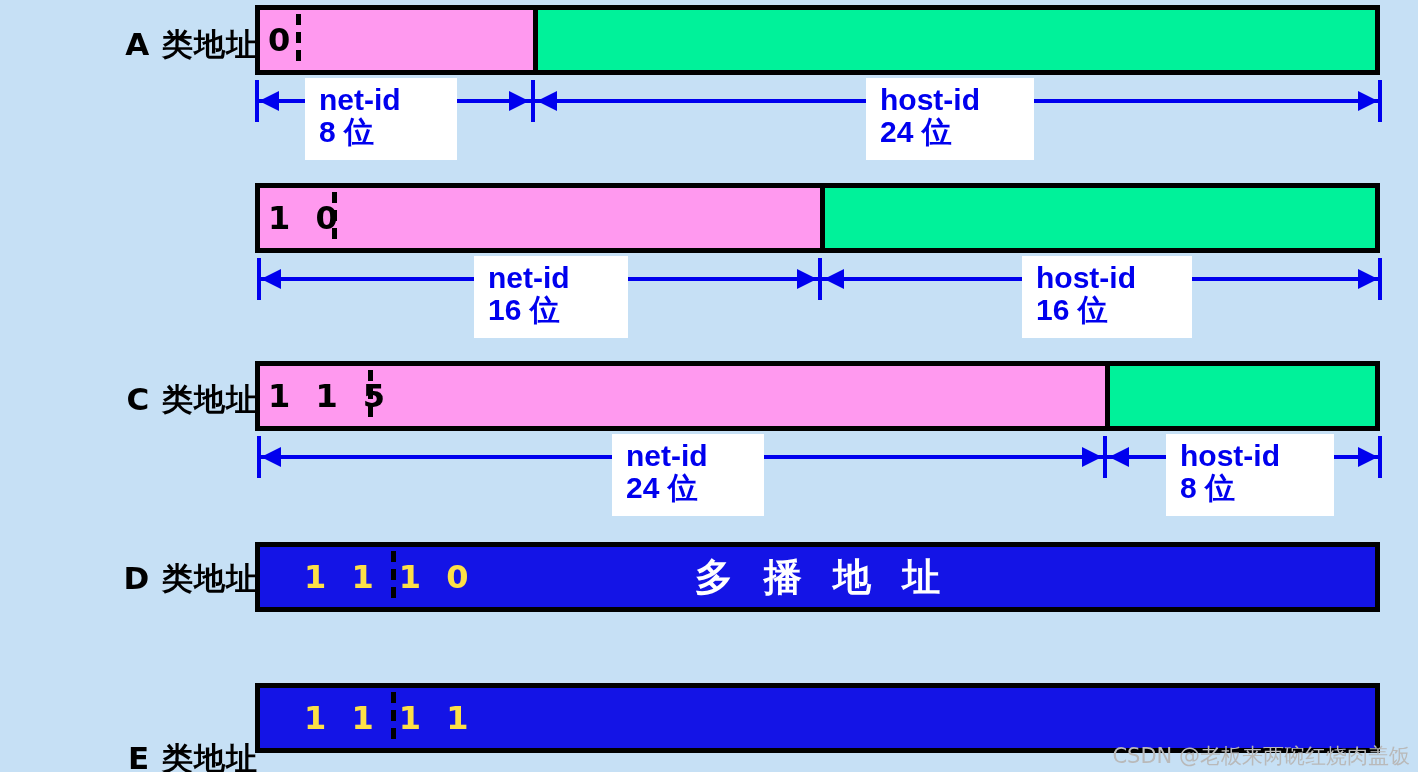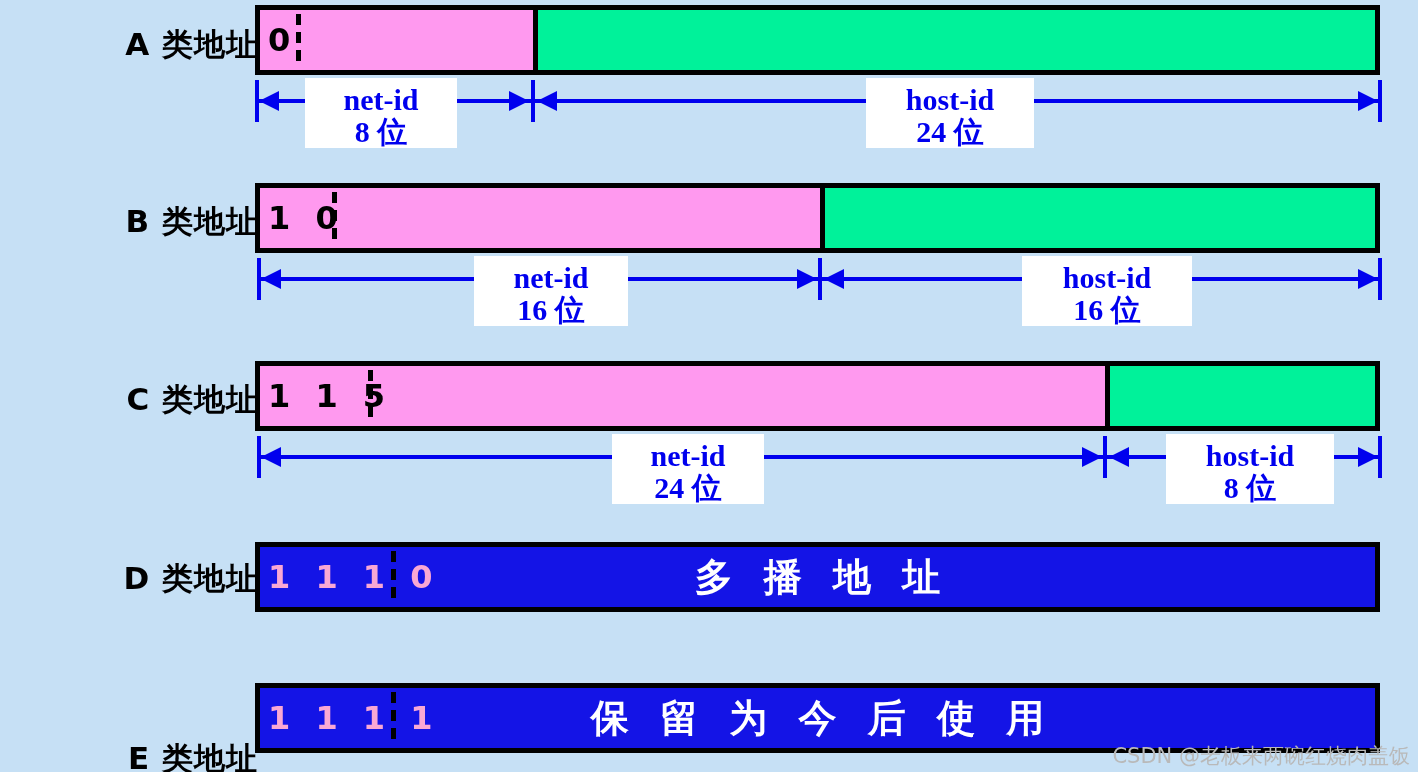--- a/index.html
+++ b/index.html
@@ -55,21 +55,21 @@
     top: 50%;
     transform: translateY(-50%);
     font-size: 32px;
     font-weight: bold;
     letter-spacing: 7px;
     line-height: 1;
     font-family: "DejaVu Sans", "Liberation Sans", sans-serif;
     white-space: nowrap;
   }
   .bits-dark  { color: #000000; }
-  .bits-light { color: #f9a8d4; }
+  .bits-light { color: #fde047; margin-left: 36px; }
 
   
   .tick {
     position: absolute;
     top: 4px;
     bottom: 4px;
     width: 5px;
     background: repeating-linear-gradient(
       to bottom,
       currentColor 0px, currentColor 11px,
@@ -113,25 +113,24 @@
   }
   .arrow-left  { border-right: 20px solid #0000ee; }
   .arrow-right { border-left: 20px solid #0000ee; }
 
   
   .dim-label {
     position: absolute;
     background: #ffffff;
     color: #0000ee;
     font-weight: bold;
-    text-align: center;
     line-height: 1.06;
-    padding: 6px 14px 0 14px;
+    padding: 6px 14px 12px 14px;
     font-size: 30px;
-    font-family: Liberation Serif, serif;
+    font-family: Liberation Sans, sans-serif;
     white-space: nowrap;
     box-sizing: border-box;
   }
   .dim-label .l2 { display: block; }
 
   
   .watermark {
     position: absolute;
     right: 8px;
     bottom: 2px;
@@ -168,21 +167,20 @@
 
   <div class="dim" style="left:535px; top:99px; width:845px;"></div>
   <div class="arrowhead arrow-left" style="left:537px; top:91px;"></div>
   <div class="arrowhead arrow-right" style="left:1358px; top:91px;"></div>
   <div class="dim-cap" style="left:1378px; top:80px;"></div>
   <div class="dim-label" style="left:866px; top:78px; width:168px;">
     <span>host-id</span>
     <span class="l2">24 位</span>
   </div>
 
-  <div class="class-label" style="top:201px;">B 类地址</div>
 
   <div class="bar" style="left:255px; top:183px; width:1125px; height:70px;">
     <div class="seg seg-pink seg-divider-right" style="width:565px;">
       <span class="bits bits-dark">1 0</span>
       <span class="tick tick-dark" style="left:72px;"></span>
     </div>
     <div class="seg seg-green" style="flex:1;"></div>
   </div>
 
   <div class="dim-cap" style="left:257px; top:258px;"></div>
@@ -242,19 +240,18 @@
       <span class="bar-caption">多 播 地 址</span>
     </div>
   </div>
 
   <div class="class-label" style="top:738px;">E 类地址</div>
 
   <div class="bar" style="left:255px; top:683px; width:1125px; height:70px;">
     <div class="seg seg-blue" style="flex:1;">
       <span class="bits bits-light">1 1 1 1</span>
       <span class="tick tick-dark" style="left:131px;"></span>
-      <span class="bar-caption">保 留 为 今 后 使 用</span>
     </div>
   </div>
 
   <div class="watermark">CSDN @老板来两碗红烧肉盖饭</div>
 
 </div>
 
 </body></html>

